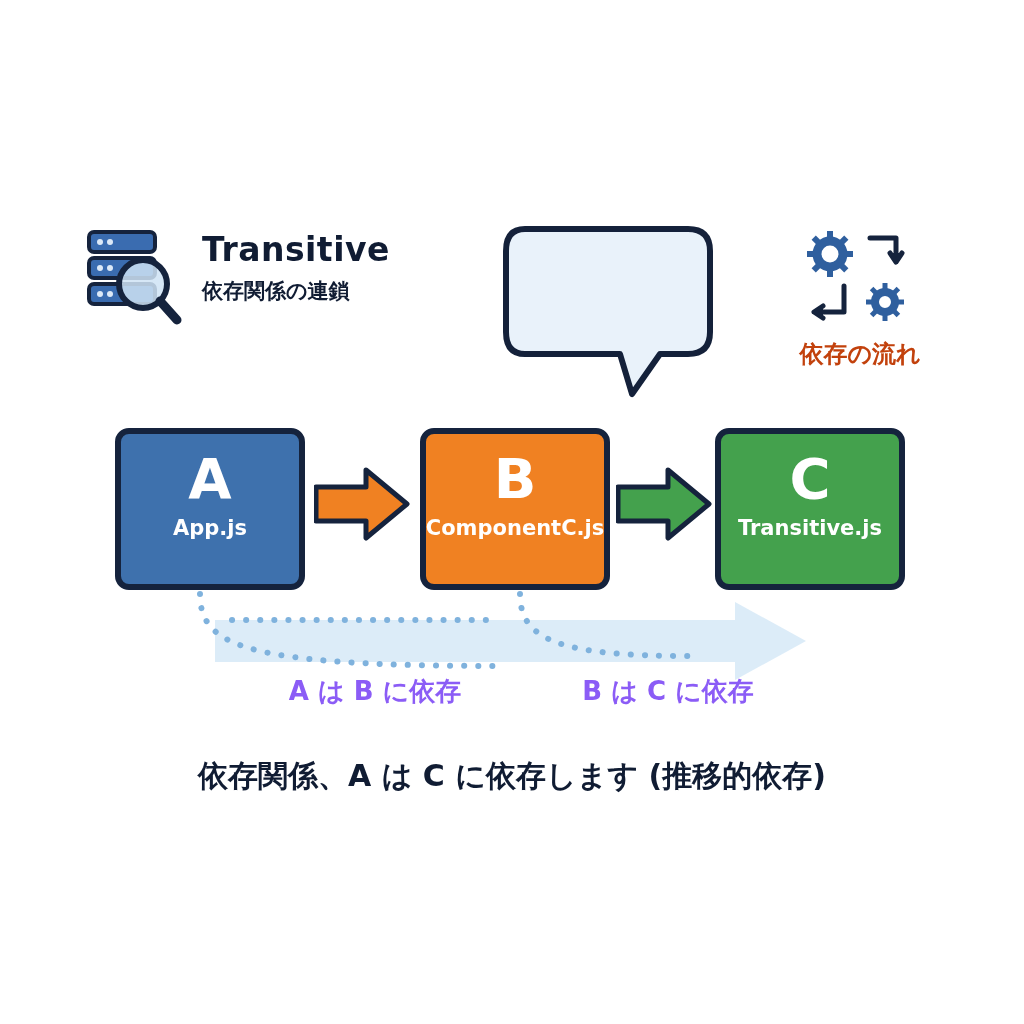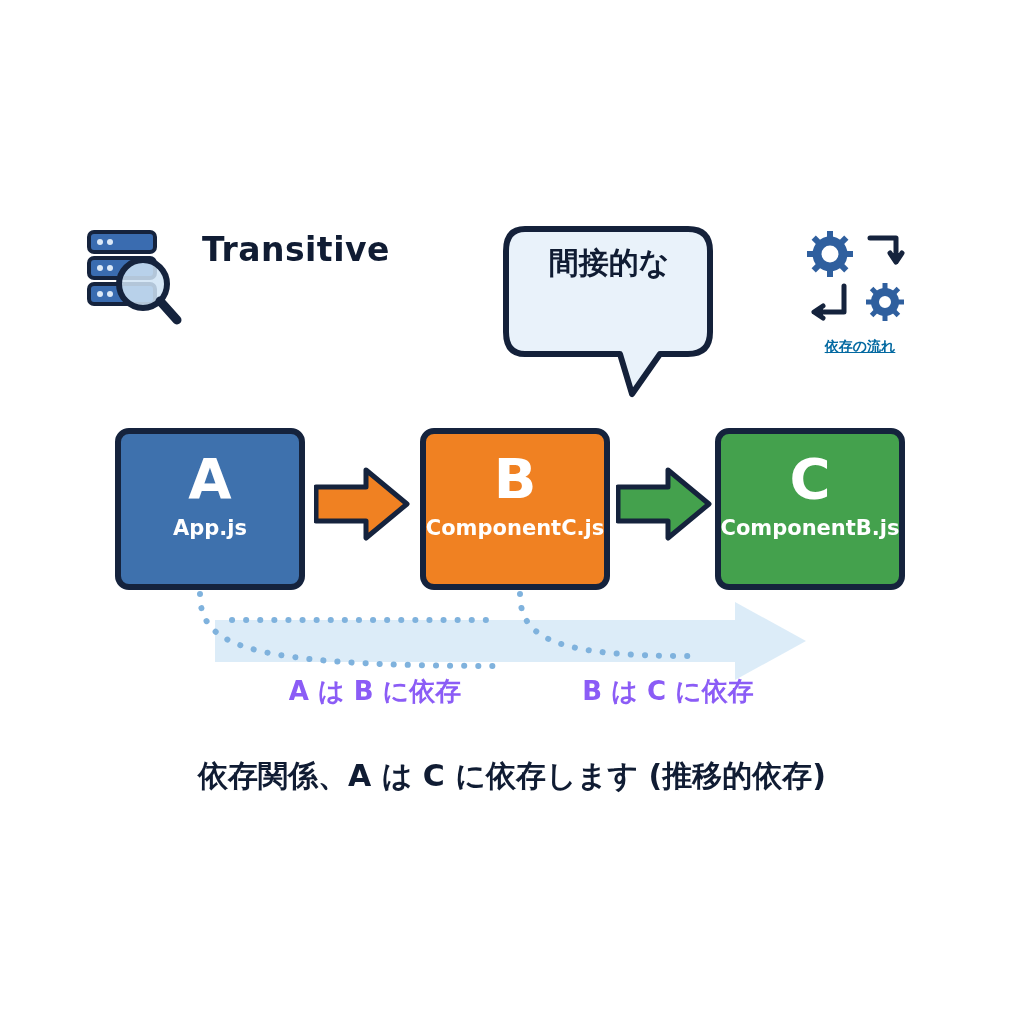--- a/index.html
+++ b/index.html
@@ -31,21 +31,21 @@
   .bubble-text{
     position:absolute;left:0;top:14px;width:212px;
     text-align:center;font-size:30px;font-weight:700;color:#101c33;
     line-height:46px;
   }
 
   
   .flow-icon{left:800px;top:224px;width:118px;height:110px;}
   .flow-label{
     left:790px;top:338px;width:140px;
-    text-align:center;font-size:14px;font-weight:700;color:#0369a1;text-decoration:underline;
+    text-align:center;font-size:24px;font-weight:700;color:#c2410c;
   }
 
   
   .node{
     top:428px;width:190px;height:162px;
     border:6px solid #15233d;border-radius:14px;
     box-sizing:border-box;
     display:flex;flex-direction:column;align-items:center;
     justify-content:flex-start;
   }
@@ -99,28 +99,28 @@
         <circle cx="15" cy="68" r="3"></circle>
           <circle cx="25" cy="68" r="3"></circle>
       </g>
       <circle cx="58" cy="58" r="24" fill="#cfe3f4" fill-opacity="0.85" stroke="#15233d" stroke-width="6"></circle>
       <line x1="75" y1="75" x2="92" y2="94" stroke="#15233d" stroke-width="9" stroke-linecap="round"></line>
     </svg>
   </div>
 
   <div class="abs title-block">
     <div class="title-line">Transitive</div>
+    <div class="subtitle">依存関係の連鎖</div>
   </div>
 
   <div class="abs bubble">
     <svg width="212" height="176" viewBox="0 0 212 176">
       <path d="M22,3 H185 Q207,3 207,25 V106 Q207,128 185,128 H157 L129,168 L117,128 H22 Q3,128 3,106 V25 Q3,3 22,3 Z" fill="#e9f2fa" stroke="#14213a" stroke-width="6" stroke-linejoin="round"></path>
     </svg>
     <div class="bubble-text">
-      <div>間接的な</div>
     </div>
   </div>
 
   <div class="abs flow-icon">
     <svg width="118" height="110" viewBox="0 0 118 110">
 
       <g transform="translate(30,30)" stroke="#2f5f9e" fill="none">
         <circle r="13" stroke-width="9"></circle>
         <g stroke-width="6">
           <line x1="0" y1="-15" x2="0" y2="-23"></line>
@@ -175,21 +175,21 @@
   </div>
 
   <div class="abs block-arrow block-arrow-bc">
     <svg width="96" height="76" viewBox="0 0 96 76">
       <path d="M2,21 H52 V4 L93,38 L52,72 V55 H2 Z" fill="#44a14d" stroke="#15233d" stroke-width="5" stroke-linejoin="round"></path>
     </svg>
   </div>
 
   <div class="abs node node-c" style="background-color: rgb(68, 161, 77);">
     <div class="node-letter">C</div>
-    <div class="node-file">ComponentB.js</div>
+    <div class="node-file">Transitive.js</div>
   </div>
 
   <div class="abs transitive-arrow">
     <svg width="700" height="150" viewBox="0 0 700 150">
 
       <path d="M65,60 H585 V42 L656,81 L585,120 V102 H65 Z" fill="#cfe4f5" fill-opacity="0.72"></path>
 
       <path d="M50,34 C50,88 100,106 355,106" fill="none" stroke="#7fb2dd" stroke-width="6" stroke-linecap="round" stroke-dasharray="0.1 14"></path>
 
       <path d="M370,34 C370,80 410,96 540,96" fill="none" stroke="#7fb2dd" stroke-width="6" stroke-linecap="round" stroke-dasharray="0.1 14"></path>

